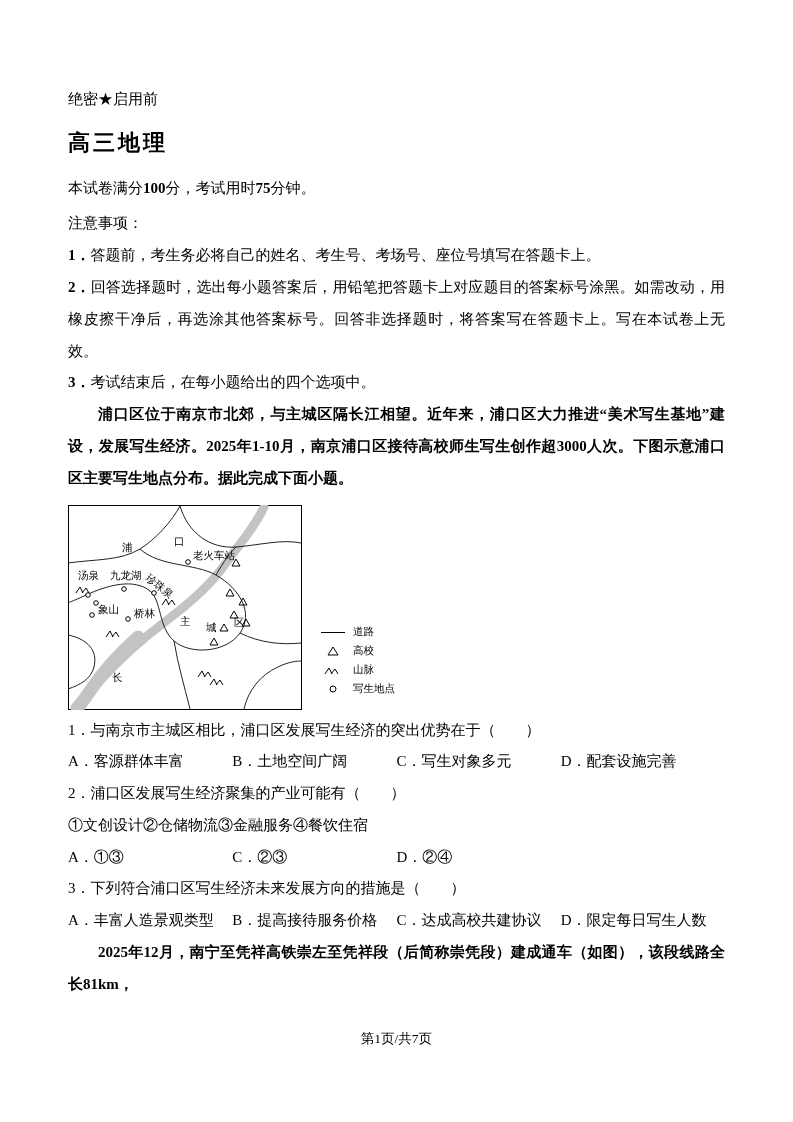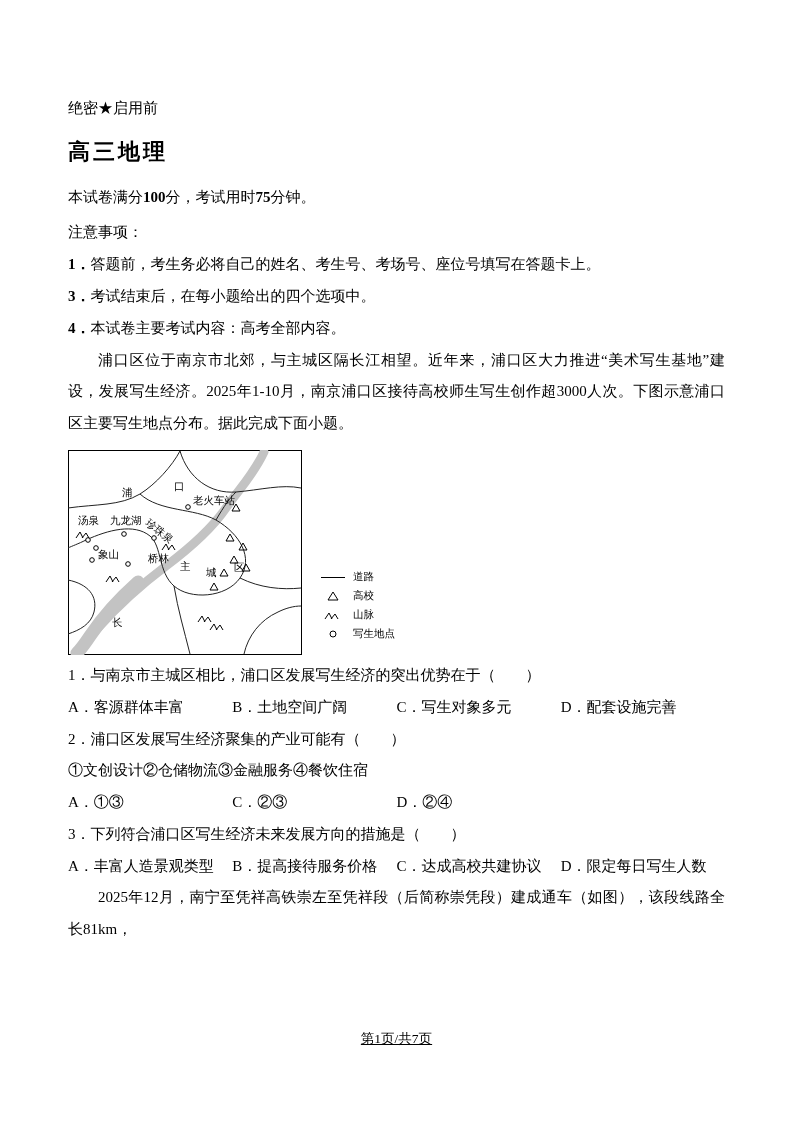--- a/index.html
+++ b/index.html
@@ -2,59 +2,59 @@
 <html><head>
 <meta charset="utf-8">
 <style>
   html,body { margin:0; padding:0; }
   body {
     width:793px; height:1122px; position:relative;
     background:#ffffff; color:#000;
     font-family:"Liberation Serif","DejaVu Serif",serif;
     font-size:15px;
   }
-  .content { padding:84px 68px 0 68px;margin-top:9px; }
+  .content { padding:84px 68px 0 68px; }
   .header-label { font-size:15px; }
   .title { text-align:left; font-size:22px; font-weight:bold; letter-spacing:3px; margin-top:12px; }
   .subtitle { margin-top:9px; }
   .bd { font-weight:bold; }
   p { margin:0; line-height:2.12; }
   .para { text-align:justify; }
-  .indent { text-indent:2em; }
+  .indent { text-indent:2em;font-weight:bold; }
   .notice-heading { margin-top:4px; }
   .opts { display:grid; grid-template-columns:repeat(4,1fr); line-height:2.12; }
   .opts span { white-space:nowrap; }
 
   .figure { position:relative; height:214px; margin:6px 0 0 0; }
   .mapbox { position:absolute; left:0; top:4px; width:234px; height:205px; }
   .mapbox svg { position:absolute; left:0; top:0; }
   .map-label { position:absolute; font-size:10.5px; line-height:1; white-space:nowrap; }
   .legend { position:absolute; left:250px; top:122px; font-size:10.5px; }
   .legend-row { display:flex; align-items:center; height:19px; }
   .legend-icon { width:30px; display:flex; justify-content:center; align-items:center; margin-right:5px; }
   .road-line { width:24px; border-top:1.3px solid #000; }
 
-  .page-footer { position:absolute; left:0; bottom:74px; width:100%; text-align:center; font-size:13.5px;text-decoration:underline; }
+  .page-footer { position:absolute; left:0; bottom:74px; width:100%; text-align:center; font-size:13.5px; }
 </style>
 </head>
 <body>
 
 <div class="content">
 
   <p class="header-label">绝密★启用前</p>
 
   <h1 class="title">高三地理</h1>
 
   <p class="subtitle"><span>本试卷满分</span><span class="bd">100</span><span>分，考试用时</span><span class="bd">75</span><span>分钟。</span></p>
 
   <p class="para notice-heading">注意事项：</p>
 
   <p class="para"><span class="bd">1．</span><span>答题前，考生务必将自己的姓名、考生号、考场号、座位号填写在答题卡上。</span></p>
+  <p class="para"><span class="bd">2．</span><span>回答选择题时，选出每小题答案后，用铅笔把答题卡上对应题目的答案标号涂黑。如需改动，用橡皮擦干净后，再选涂其他答案标号。回答非选择题时，将答案写在答题卡上。写在本试卷上无效。</span></p>
   <p class="para"><span class="bd">3．</span><span>考试结束后，在每小题给出的四个选项中。</span></p>
-  <p class="para"><span class="bd">4．</span><span>本试卷主要考试内容：高考全部内容。</span></p>
 
 
   <p class="para indent">浦口区位于南京市北郊，与主城区隔长江相望。近年来，浦口区大力推进“美术写生基地”建设，发展写生经济。2025年1-10月，南京浦口区接待高校师生写生创作超3000人次。下图示意浦口区主要写生地点分布。据此完成下面小题。</p>
 
   <div class="figure">
     <div class="mapbox">
       <svg width="234" height="205" viewBox="0 0 234 205">
         <rect x="0.5" y="0.5" width="233" height="204" fill="none" stroke="#000" stroke-width="1"></rect>
         <g stroke="#c3c3c3" fill="none" stroke-linecap="round">
           <path d="M196,2 C186,24 172,38 158,58 C143,80 122,98 98,116 C74,134 48,158 30,178 C22,187 14,196 10,203" stroke-width="9"></path>
@@ -96,21 +96,21 @@
           <path d="M38,132 l4,-6 3,6 m-1,0 l4,-5 3,5"></path>
         </g>
       </svg>
       <span class="map-label" style="left:54px; top:38px;">浦</span>
       <span class="map-label" style="left:106px; top:32px;">口</span>
       <span class="map-label" style="left:125px; top:46px;">老火车站</span>
       <span class="map-label" style="left:10px; top:66px;text-align:center;">汤泉</span>
       <span class="map-label" style="left:42px; top:66px;">九龙湖</span>
       <span class="map-label" style="left:82px; top:68px; transform:rotate(38deg); transform-origin:left top;">珍珠泉</span>
       <span class="map-label" style="left:30px; top:100px;">象山</span>
-      <span class="map-label" style="left:80px; top:104px;">桥林</span>
+      <span class="map-label" style="left:66px; top:104px;">桥林</span>
       <span class="map-label" style="left:112px; top:112px;">主</span>
       <span class="map-label" style="left:138px; top:118px;">城</span>
       <span class="map-label" style="left:166px; top:113px;">区</span>
       <span class="map-label" style="left:44px; top:168px;">长</span>
     </div>
     <div class="legend">
       <div class="legend-row">
         <span class="legend-icon">
             <span class="road-line"></span>
           </span>

